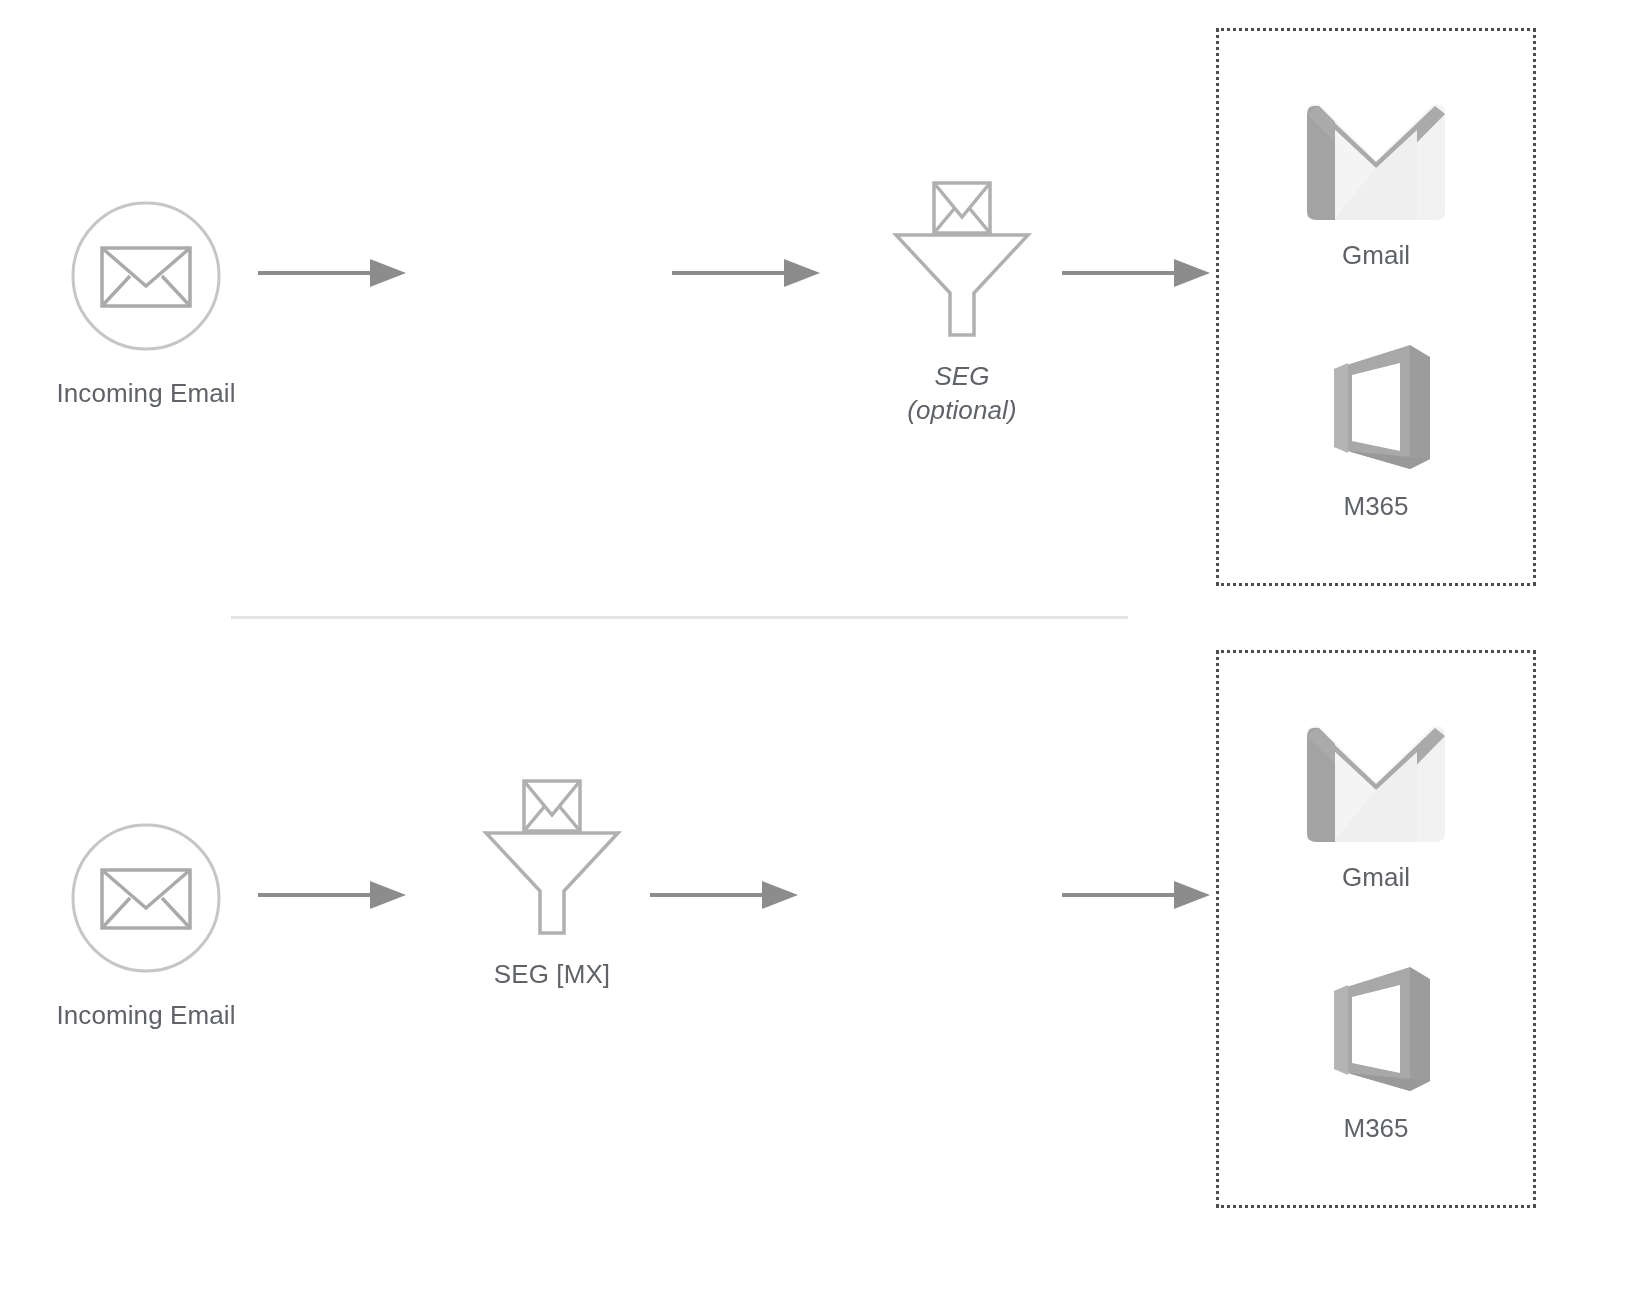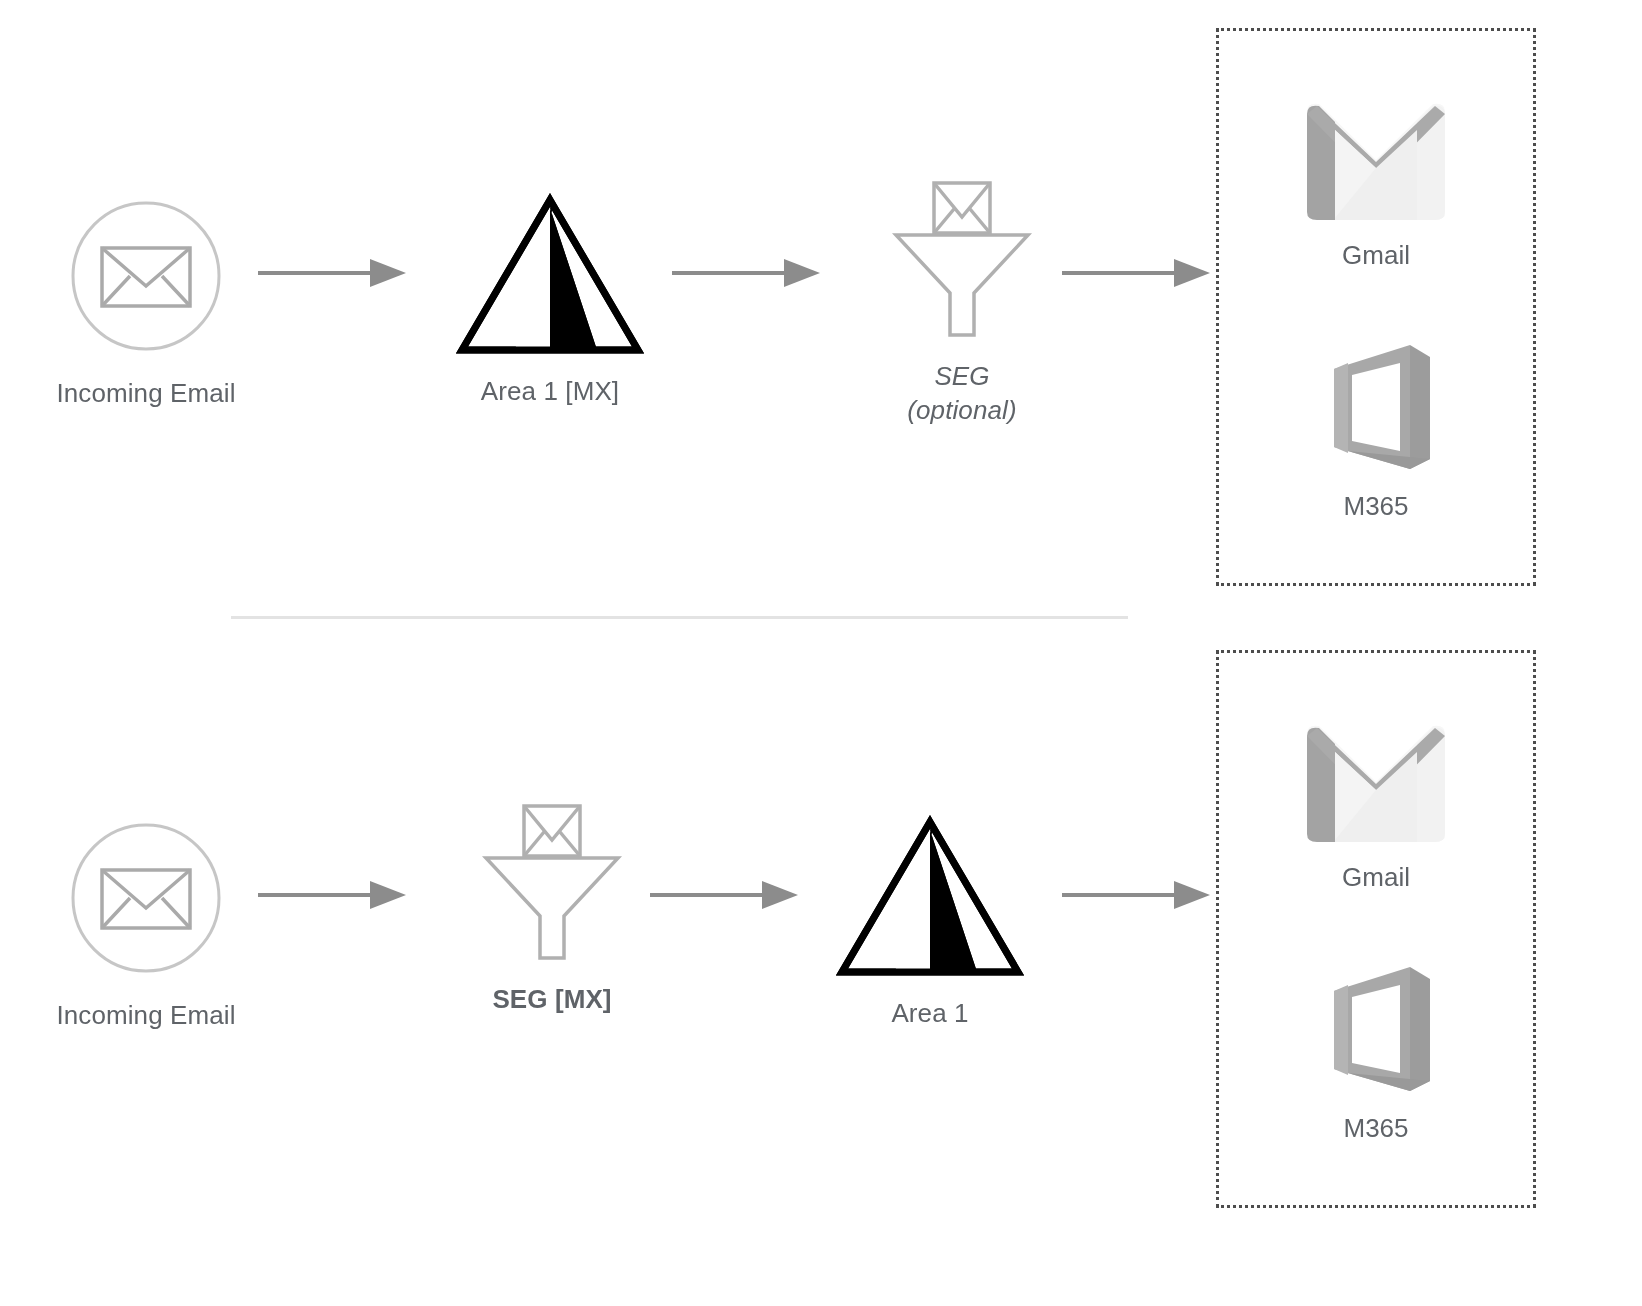--- a/index.html
+++ b/index.html
@@ -95,36 +95,20 @@
     <div class="node-label">Incoming Email</div>
   </div>
 
   <div class="arrow" style="left:258px; top:256px;">
     <svg width="148" height="34" viewBox="0 0 148 34">
       <line x1="0" y1="17" x2="116" y2="17" stroke="#8c8c8c" stroke-width="4"></line>
       <polygon points="112,3 148,17 112,31" fill="#8c8c8c"></polygon>
     </svg>
   </div>
 
-  <div class="node" style="left:440px; top:190px; width:220px;">
-    <div class="node-icon">
-      <svg width="190" height="170" viewBox="0 0 190 170">
-
-        <polygon points="95,10 183,160 7,160" fill="none" stroke="#000000" stroke-width="7"></polygon>
-
-        <polygon points="95,16 137,160 95,160 53,160" fill="none"></polygon>
-        <path d="M95,18 L142,160 L95,160 Z" fill="#000000"></path>
-        <path d="M95,18 L60,160 L95,160 Z" fill="#ffffff"></path>
-        <path d="M95,18 L142,160 L97,160 L97,18 Z" fill="#000000"></path>
-
-        <polygon points="95,10 183,160 7,160" fill="none" stroke="#000000" stroke-width="7"></polygon>
-      </svg>
-    </div>
-    <div class="node-label">Area 1 [MX]</div>
-  </div>
 
   <div class="arrow" style="left:672px; top:256px;">
     <svg width="148" height="34" viewBox="0 0 148 34">
       <line x1="0" y1="17" x2="116" y2="17" stroke="#8c8c8c" stroke-width="4"></line>
       <polygon points="112,3 148,17 112,31" fill="#8c8c8c"></polygon>
     </svg>
   </div>
 
   <div class="node" style="left:862px; top:175px; width:200px;font-style:italic;">
     <div class="node-icon">
@@ -192,51 +176,39 @@
     <div class="node-label">Incoming Email</div>
   </div>
 
   <div class="arrow" style="left:258px; top:878px;">
     <svg width="148" height="34" viewBox="0 0 148 34">
       <line x1="0" y1="17" x2="116" y2="17" stroke="#8c8c8c" stroke-width="4"></line>
       <polygon points="112,3 148,17 112,31" fill="#8c8c8c"></polygon>
     </svg>
   </div>
 
-  <div class="node" style="left:452px; top:798px; width:200px;font-weight:bold;">
+  <div class="node" style="left:452px; top:773px; width:200px;">
     <div class="node-icon">
       <svg width="160" height="170" viewBox="0 0 160 170">
         <rect x="52" y="8" width="56" height="50" fill="none" stroke="#b0b0b0" stroke-width="3.5"></rect>
         <path d="M52 8 L80 42 L108 8" fill="none" stroke="#b0b0b0" stroke-width="3.5"></path>
         <path d="M52 58 L72 34 M108 58 L88 34" fill="none" stroke="#b0b0b0" stroke-width="3.5"></path>
         <path d="M14 60 L146 60 L92 118 L92 160 L68 160 L68 118 Z" fill="none" stroke="#b0b0b0" stroke-width="3.5" stroke-linejoin="miter"></path>
       </svg>
     </div>
     <div class="node-label">SEG [MX]</div>
   </div>
 
   <div class="arrow" style="left:650px; top:878px;">
     <svg width="148" height="34" viewBox="0 0 148 34">
       <line x1="0" y1="17" x2="116" y2="17" stroke="#8c8c8c" stroke-width="4"></line>
       <polygon points="112,3 148,17 112,31" fill="#8c8c8c"></polygon>
     </svg>
   </div>
 
-  <div class="node" style="left:820px; top:812px; width:220px;">
-    <div class="node-icon">
-      <svg width="190" height="170" viewBox="0 0 190 170">
-        <polygon points="95,10 183,160 7,160" fill="none" stroke="#000000" stroke-width="7"></polygon>
-        <path d="M95,18 L142,160 L95,160 Z" fill="#000000"></path>
-        <path d="M95,18 L60,160 L95,160 Z" fill="#ffffff"></path>
-        <path d="M95,18 L142,160 L97,160 L97,18 Z" fill="#000000"></path>
-        <polygon points="95,10 183,160 7,160" fill="none" stroke="#000000" stroke-width="7"></polygon>
-      </svg>
-    </div>
-    <div class="node-label">Area 1</div>
-  </div>
 
   <div class="arrow" style="left:1062px; top:878px;">
     <svg width="148" height="34" viewBox="0 0 148 34">
       <line x1="0" y1="17" x2="116" y2="17" stroke="#8c8c8c" stroke-width="4"></line>
       <polygon points="112,3 148,17 112,31" fill="#8c8c8c"></polygon>
     </svg>
   </div>
 
   <div class="dest-box" style="left:1216px; top:650px; width:320px; height:558px;">
 

